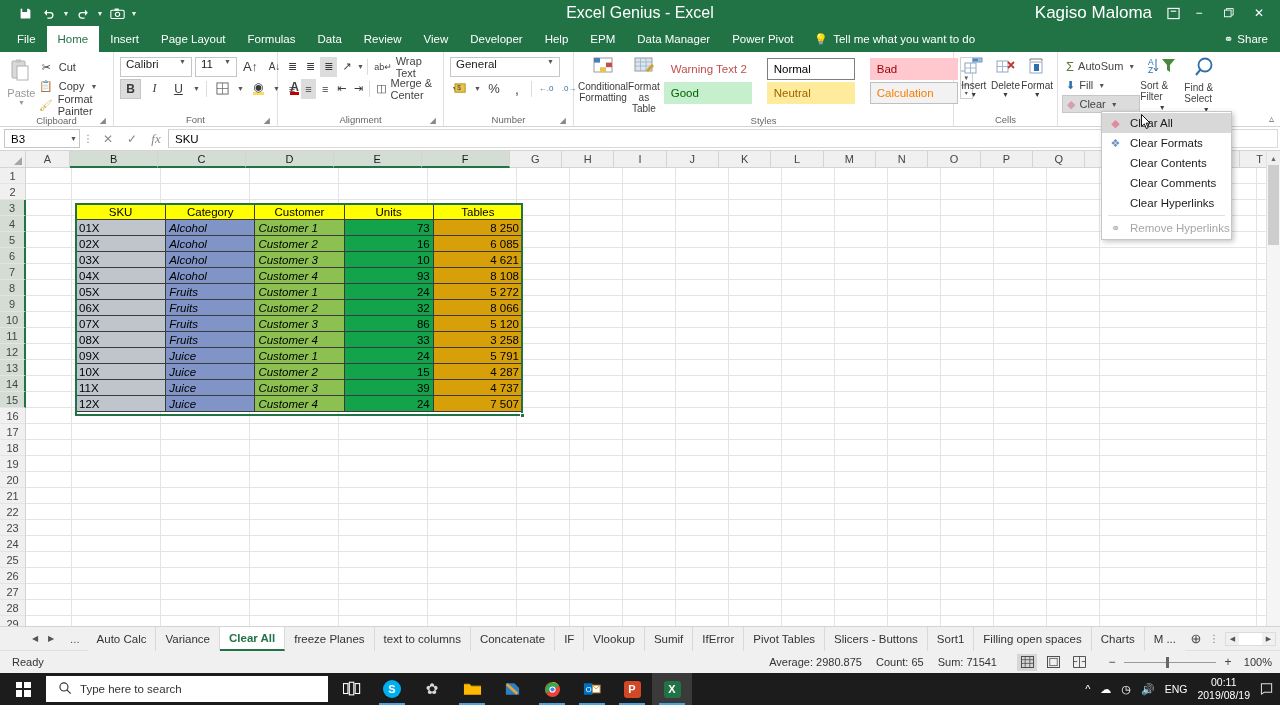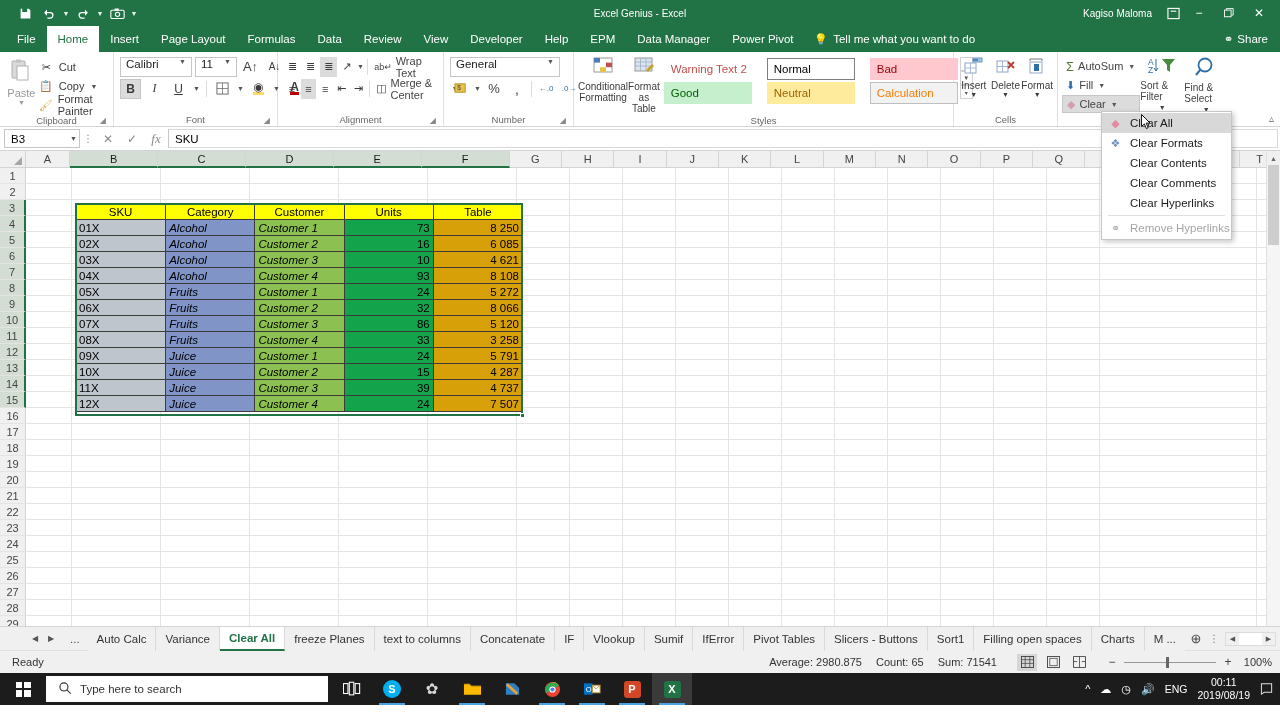--- a/index.html
+++ b/index.html
@@ -17,27 +17,27 @@
     display: flex; align-items: center; position: relative;
   }
   .qat { display: flex; align-items: center; gap: 2px; padding-left: 14px; }
   .qat-btn {
     width: 22px; height: 20px; display: flex; align-items: center; justify-content: center;
     font-size: 13px; color: #fff; line-height: 1;
   }
   .qat-caret { font-size: 7px; color: #e7f0ea; width: 8px; text-align: center; }
   .title-text {
     position: absolute; left: 0; right: 0; text-align: center;
-    font-size: 10px; color: #fff; pointer-events: none;
+    font-size: 16px; color: #fff; pointer-events: none;
   }
   .title-right {
     margin-left: auto; display: flex; align-items: center; gap: 0px;
     padding-right: 6px; position: relative; z-index: 2;
   }
-  .user-name { font-size: 10px; margin-right: 10px; }
+  .user-name { font-size: 17px; margin-right: 10px; }
   .tb-icon { width: 22px; height: 22px; display: flex; align-items: center; justify-content: center; font-size: 12px; }
   .win-btn {
     width: 30px; height: 26px; display: flex; align-items: center; justify-content: center;
     font-size: 12px; color: #fff;
   }
 
   
   .ribbon-tabs {
     height: 26px; background: #217346; display: flex; align-items: stretch;
     padding-left: 6px; font-size: 11.5px;
@@ -767,21 +767,21 @@
             <div class="gl-v" style="left: 1230px;"></div>
           </div>
 
         <table class="dtable" id="dtable" style="left:49px; top:35px; width:448px">
           <thead>
             <tr>
               <th class="dt-head" style="width:90px">SKU</th>
               <th class="dt-head" style="width:89px">Category</th>
               <th class="dt-head" style="width:89px">Customer</th>
               <th class="dt-head" style="width:89px">Units</th>
-              <th class="dt-head" style="width:89px">Table</th>
+              <th class="dt-head" style="width:89px">Tables</th>
             </tr>
           </thead>
           <tbody id="dtable-body">
               <tr>
                 <td class="c-sku">01X</td>
                 <td class="c-cat">Alcohol</td>
                 <td class="c-cust">Customer 1</td>
                 <td class="c-units">73</td>
                 <td class="c-sales">8 250</td>
               </tr>

